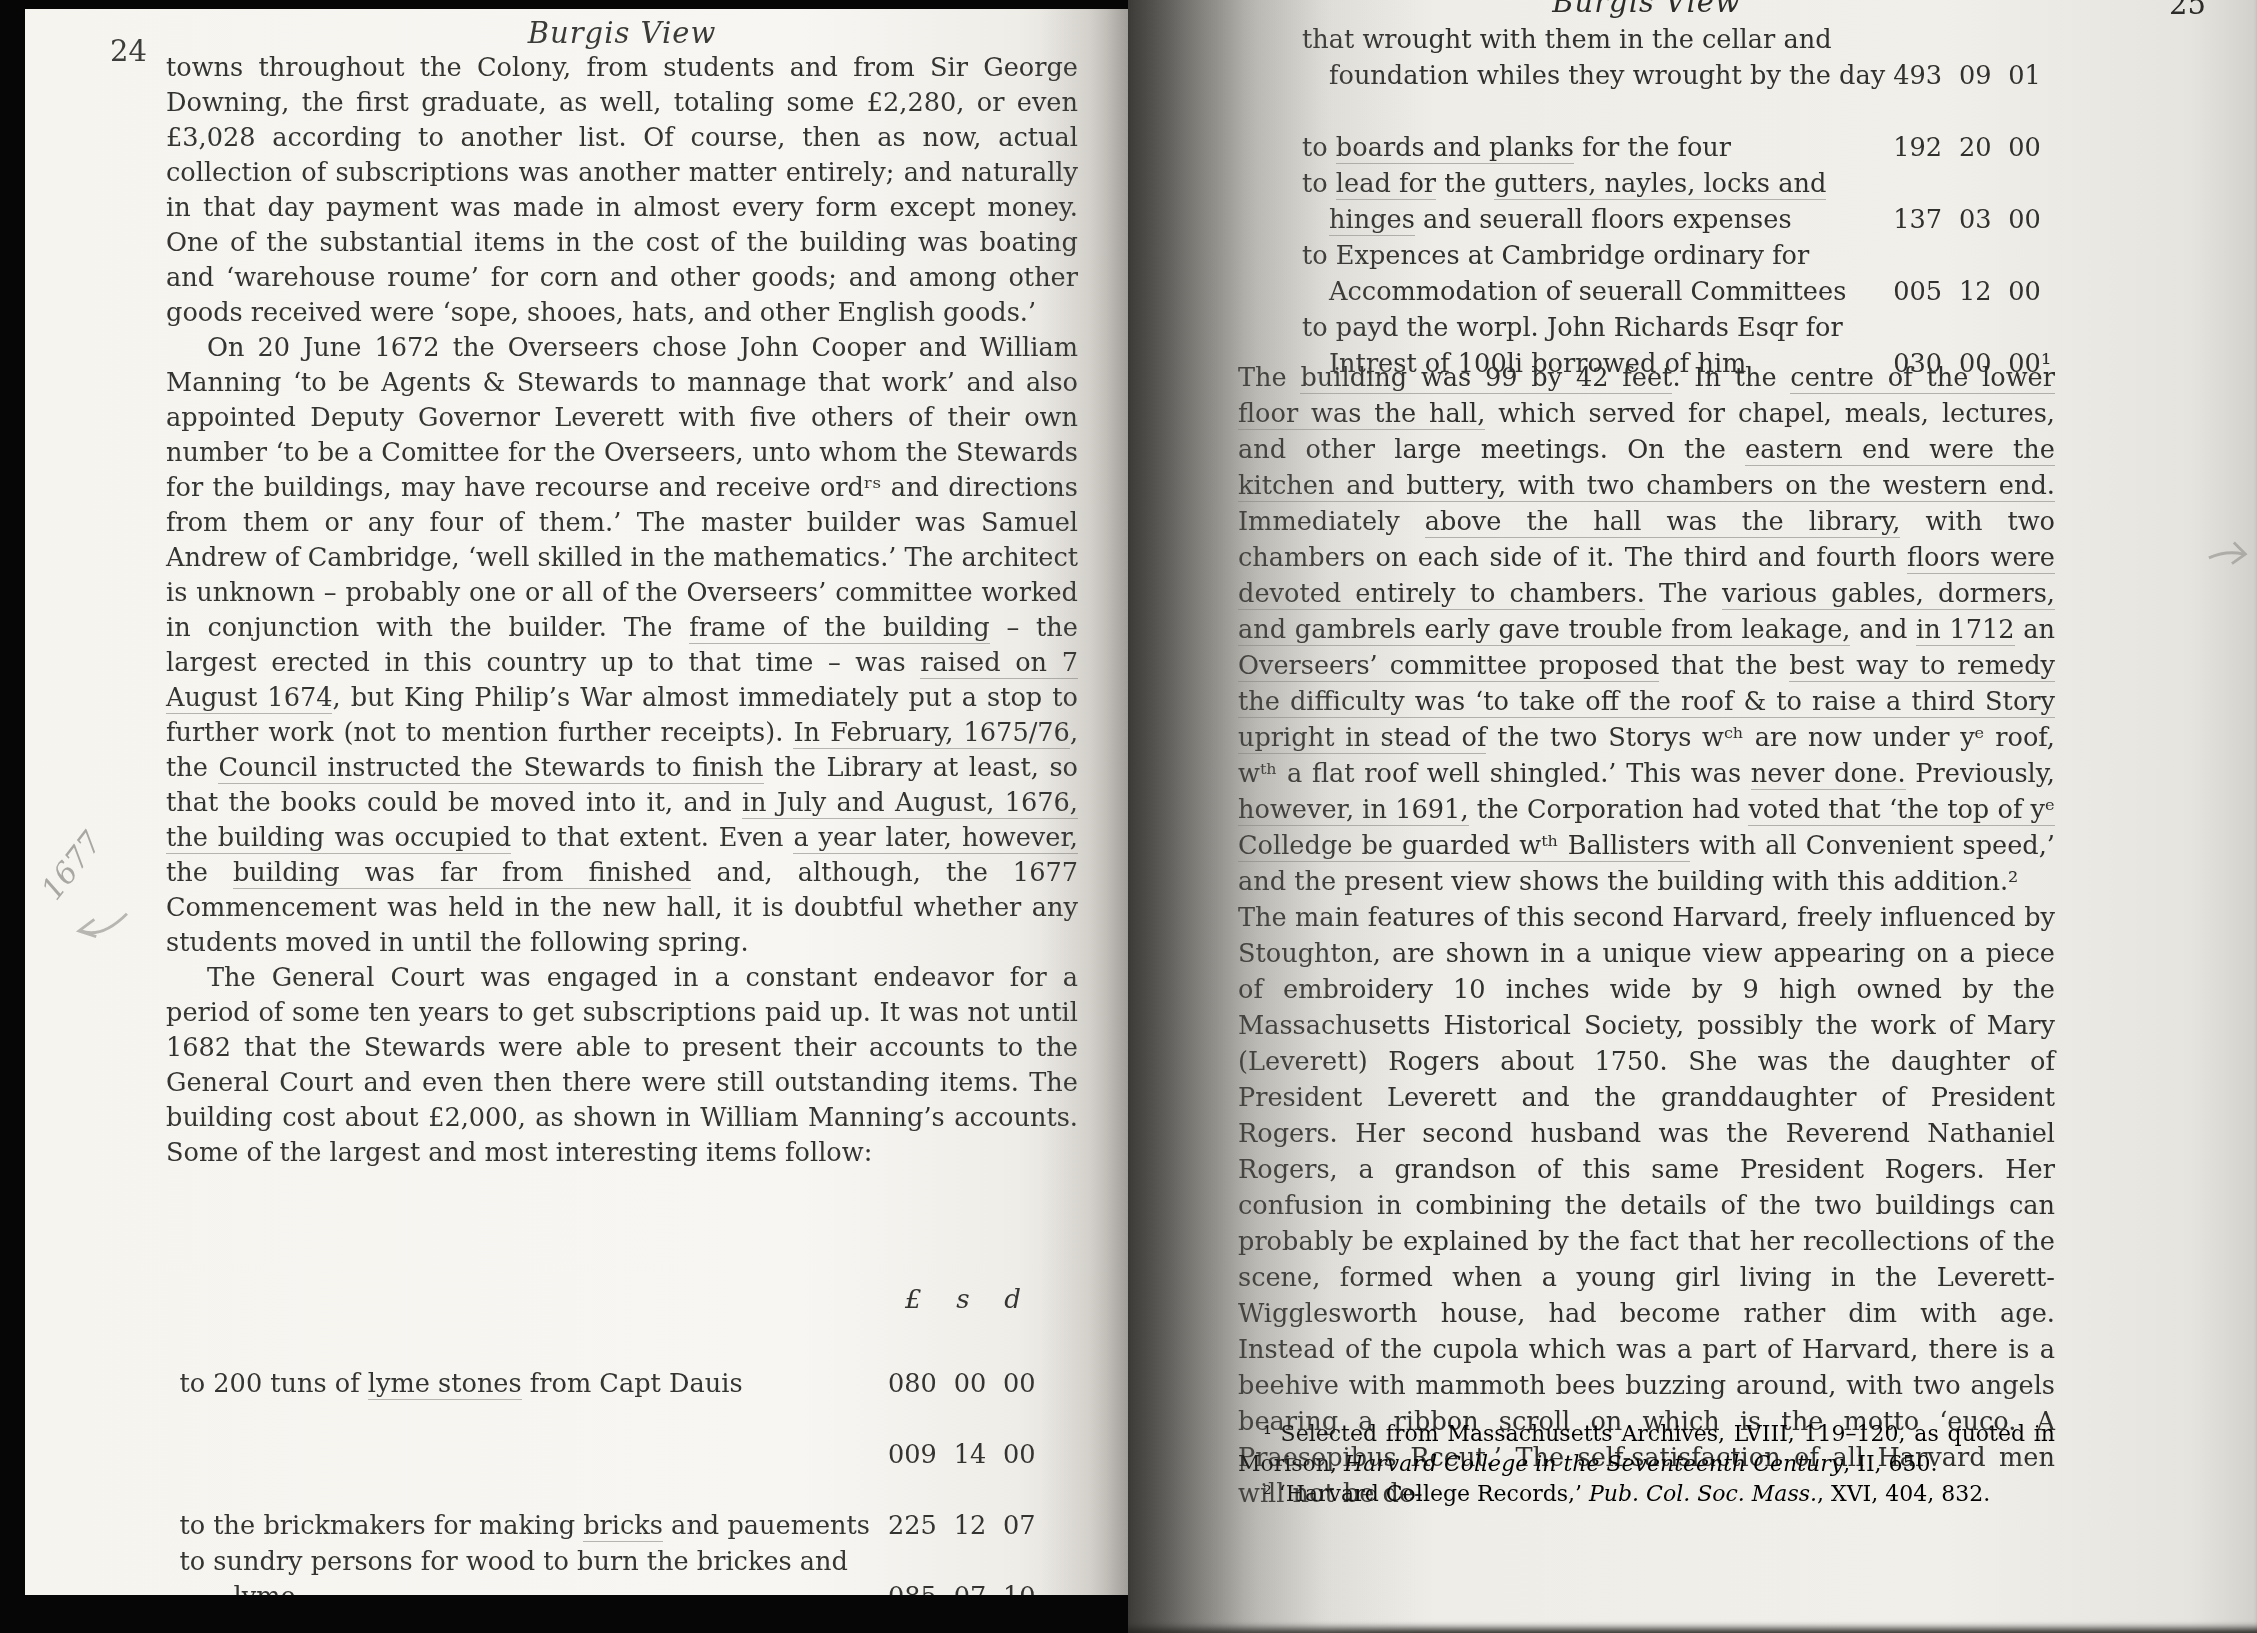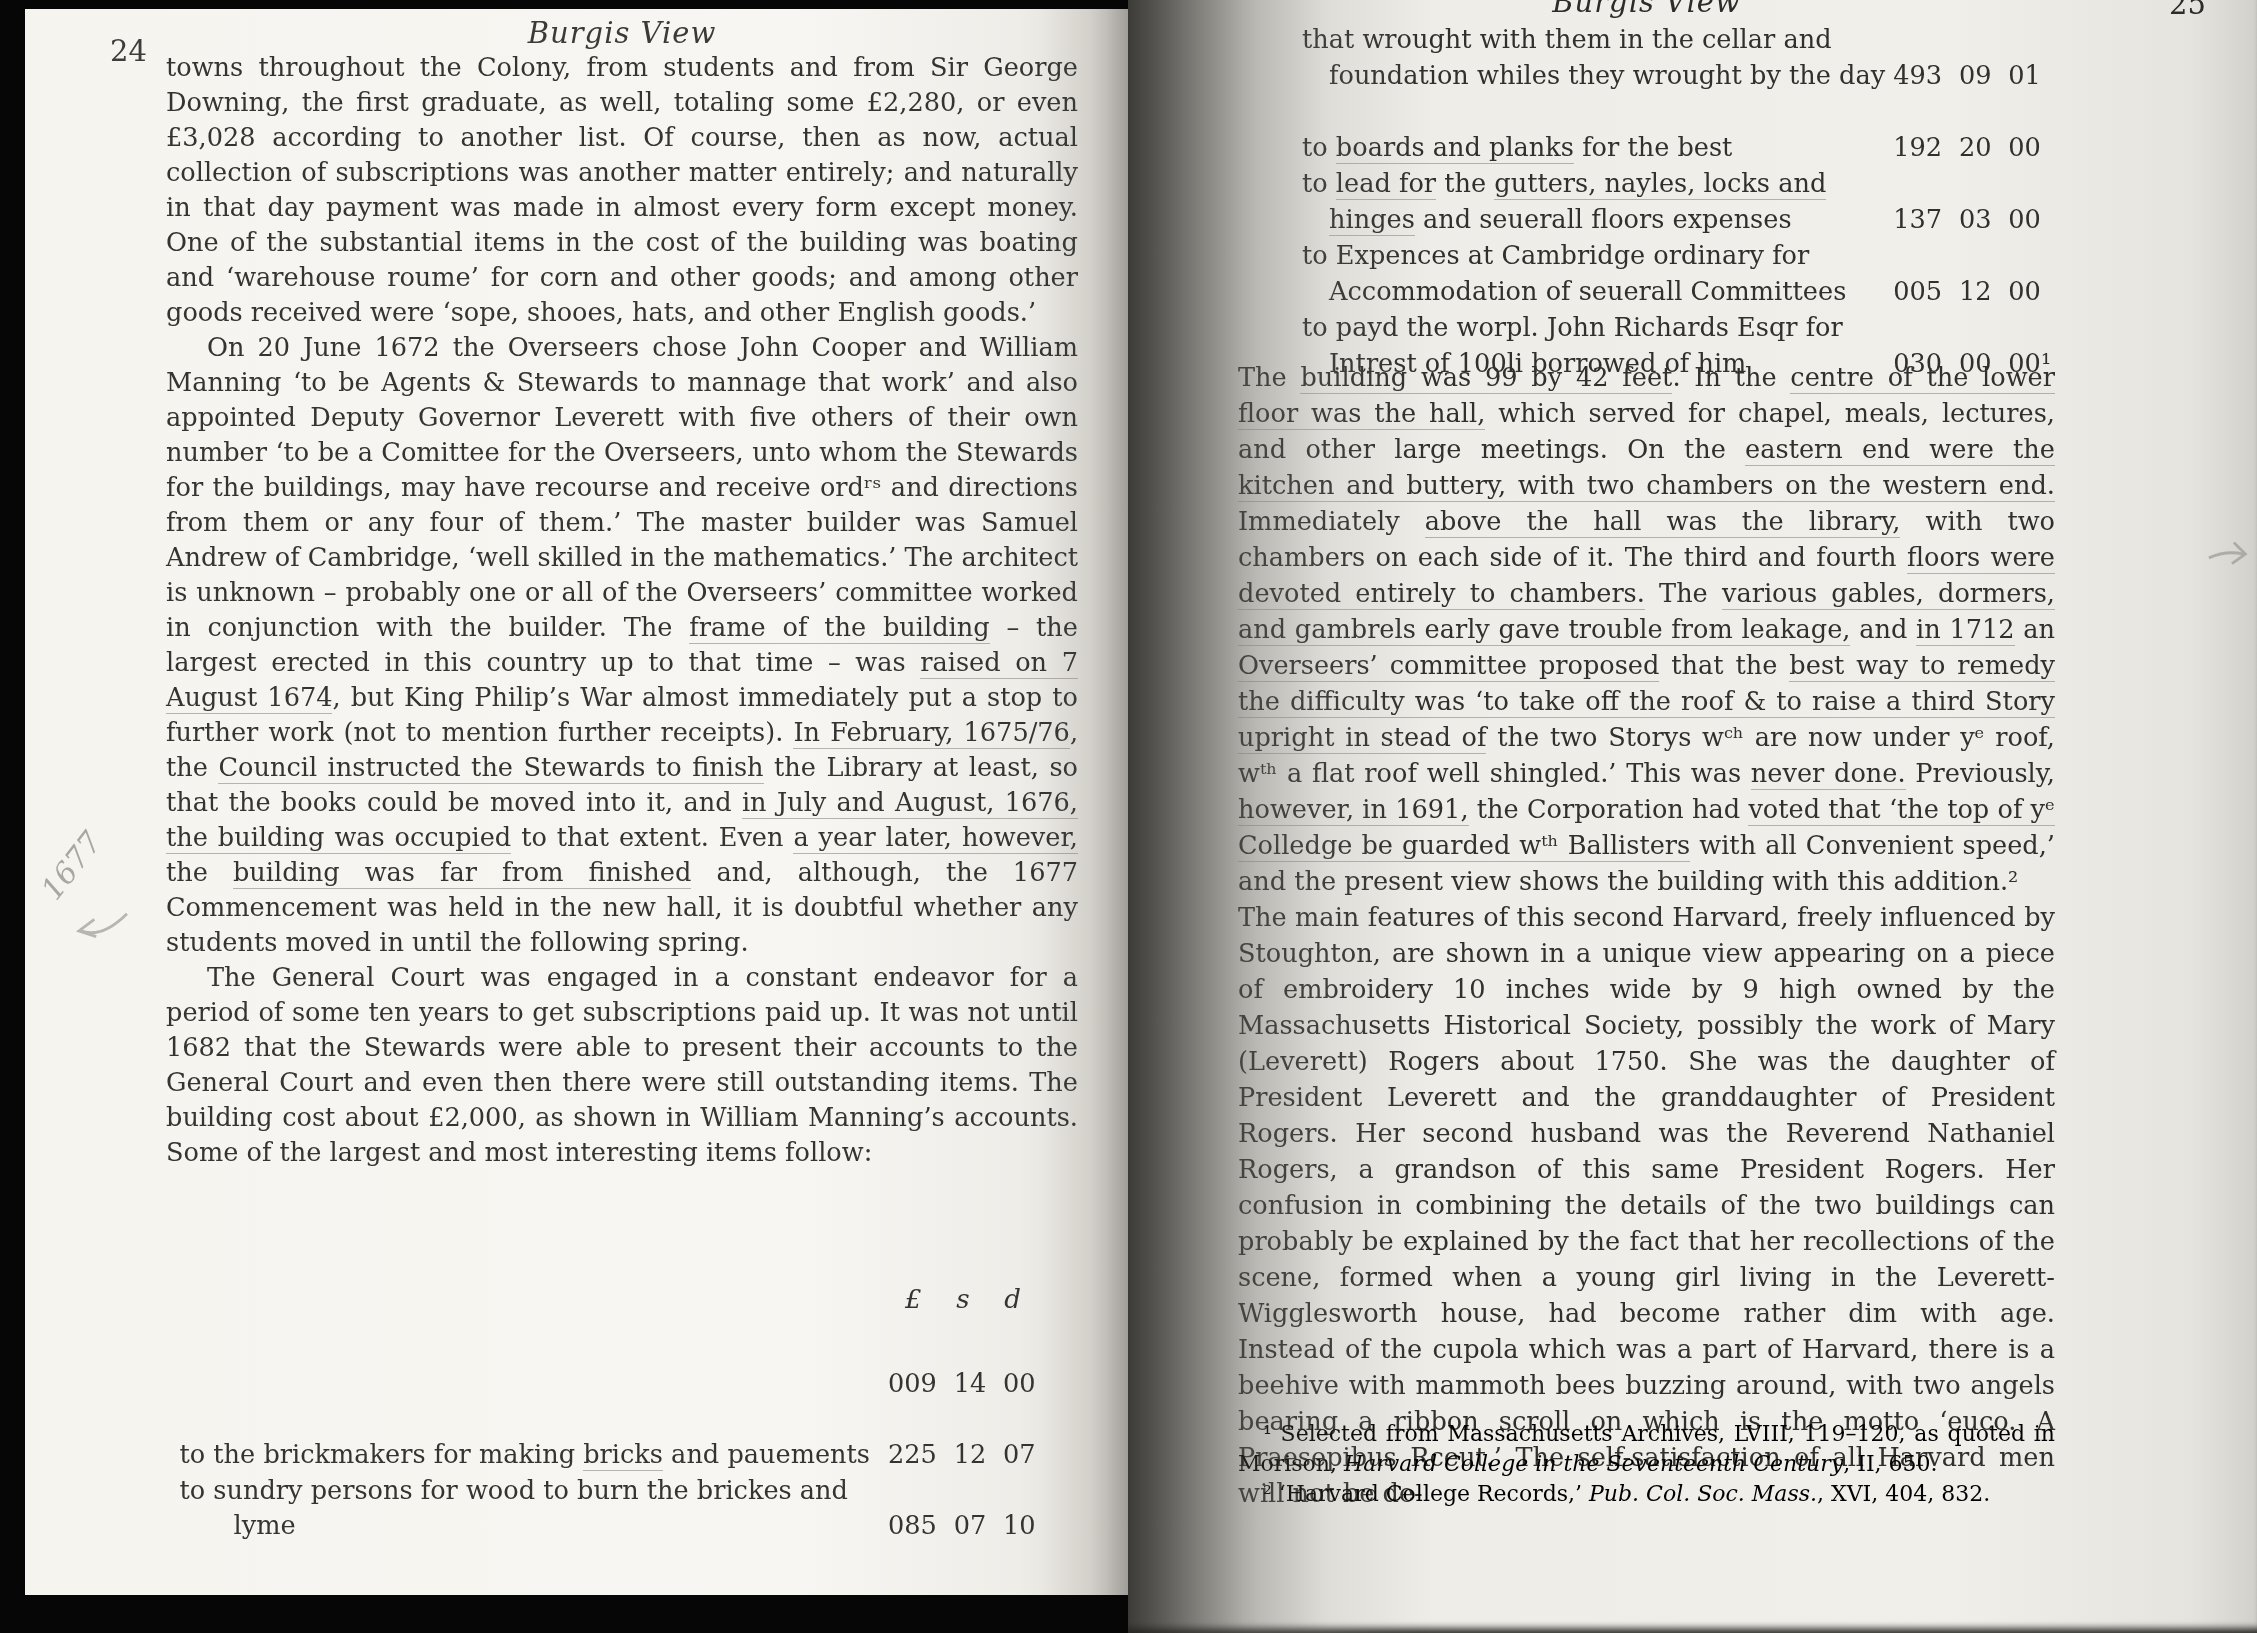--- a/index.html
+++ b/index.html
@@ -68,20 +68,24 @@
   <div class="acct-table pl-table">
     <div class="tbl-head-row">
       <div class="tbl-head">
         <span>£</span>
         <span>s</span>
         <span>d</span>
       </div>
     </div>
     <div>
 
+    <div class="row">
+        <div class="item"><span>to 200 tuns of </span><span class="pu">lyme stones</span><span> from Capt Dauis</span></div>
+        <div class="amt">080 00 00</div>
+      </div>
         <div class="row">
         <div class="amt">009 14 00</div>
       </div>
         <div class="row">
         <div class="item"><span>to the brickmakers for making </span><span class="pu">bricks</span><span> and pauements</span></div>
         <div class="amt">225 12 07</div>
       </div>
         <div class="row">
         <div class="item"><span>to sundry persons for wood to burn the brickes and lyme</span></div>
         <div class="amt">085 07 10</div>
@@ -96,21 +100,21 @@
   <div class="pagenum" style="left:1041px;top:-13.5px;color:#2c2c2a;">25</div>
   <div class="running-head" style="left:110px;width:817px;top:-15.4px;color:#2c2c2a;">Burgis View</div>
 
   <div class="acct-table pr-table">
 
   <div class="row">
       <div class="item"><span>that wrought with them in the cellar and foundation whiles they wrought by the day</span></div>
       <div class="amt">493 09 01</div>
     </div>
       <div class="row">
-      <div class="item"><span>to </span><span class="pu">boards and planks</span><span> for the best</span></div>
+      <div class="item"><span>to </span><span class="pu">boards and planks</span><span> for the four</span></div>
       <div class="amt">192 20 00</div>
     </div>
       <div class="row">
       <div class="item"><span>to </span><span class="pu">lead for</span><span> the </span><span class="pu">gutters, nayles, locks and hinges</span><span> and seuerall floors expenses</span></div>
       <div class="amt">137 03 00</div>
     </div>
       <div class="row">
       <div class="item"><span>to Expences at Cambridge ordinary for Accommodation of seuerall Committees</span></div>
       <div class="amt">005 12 00</div>
     </div>

